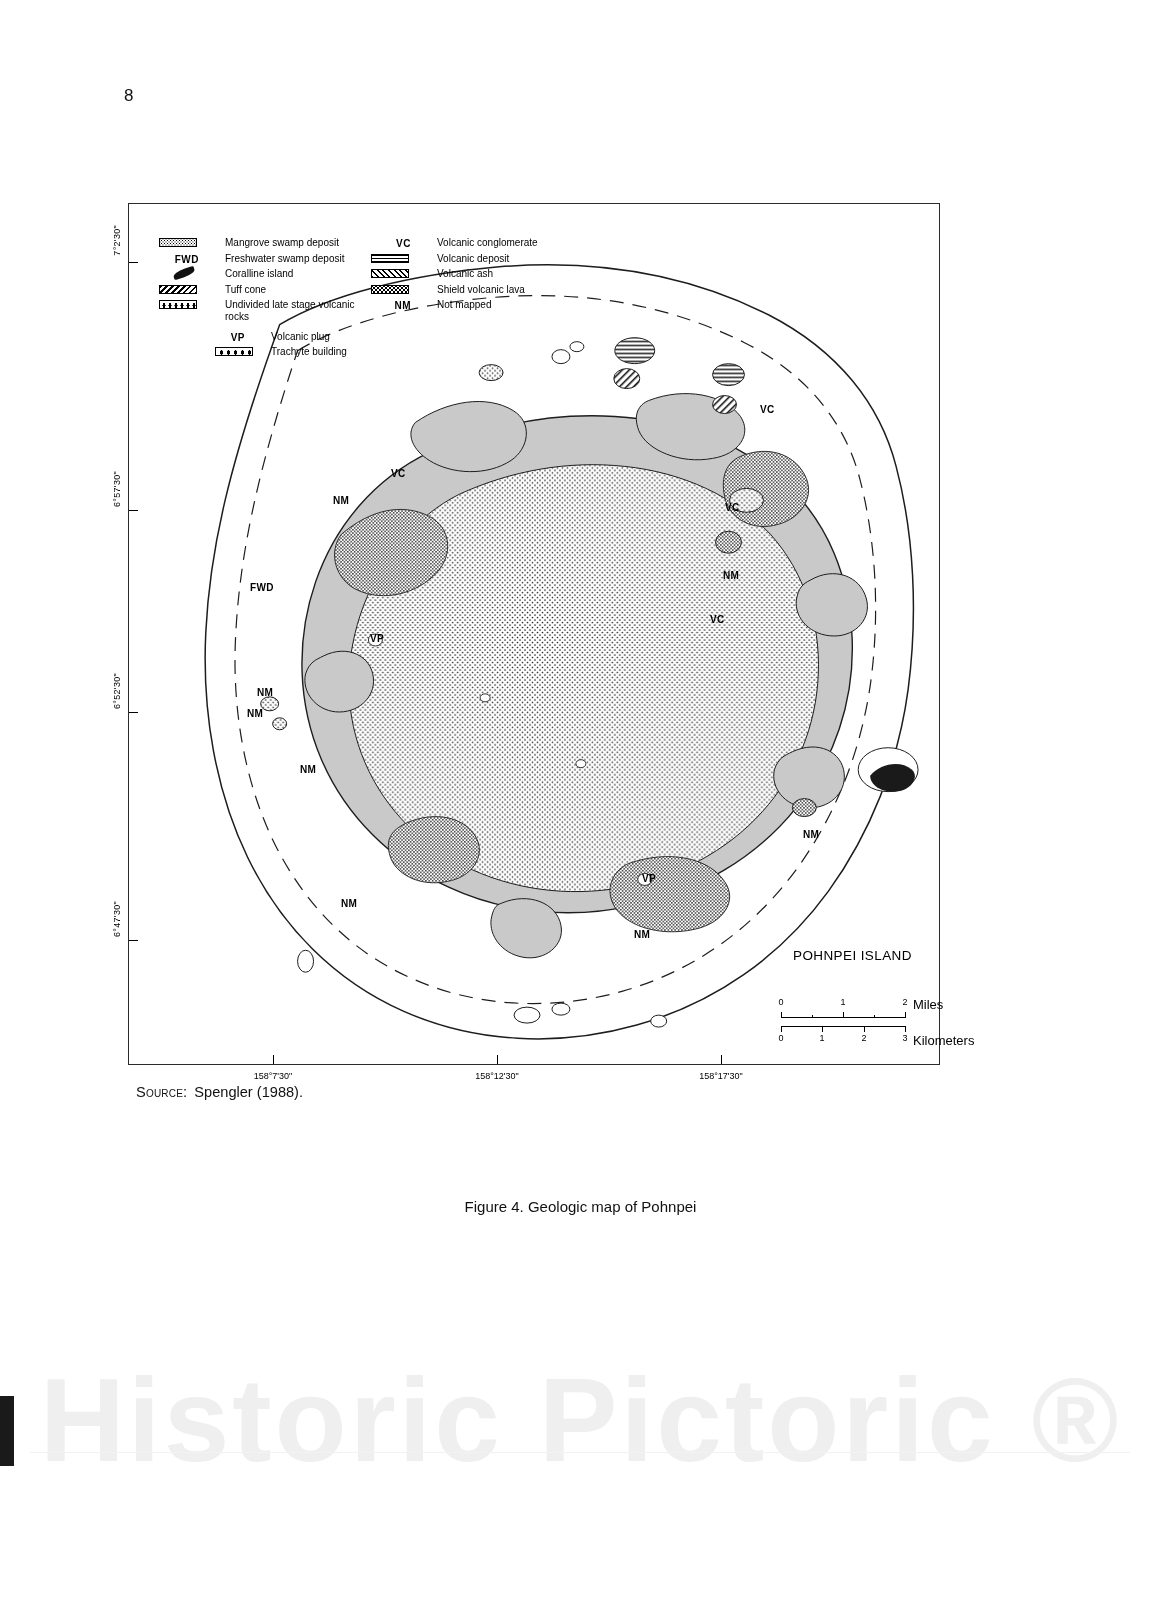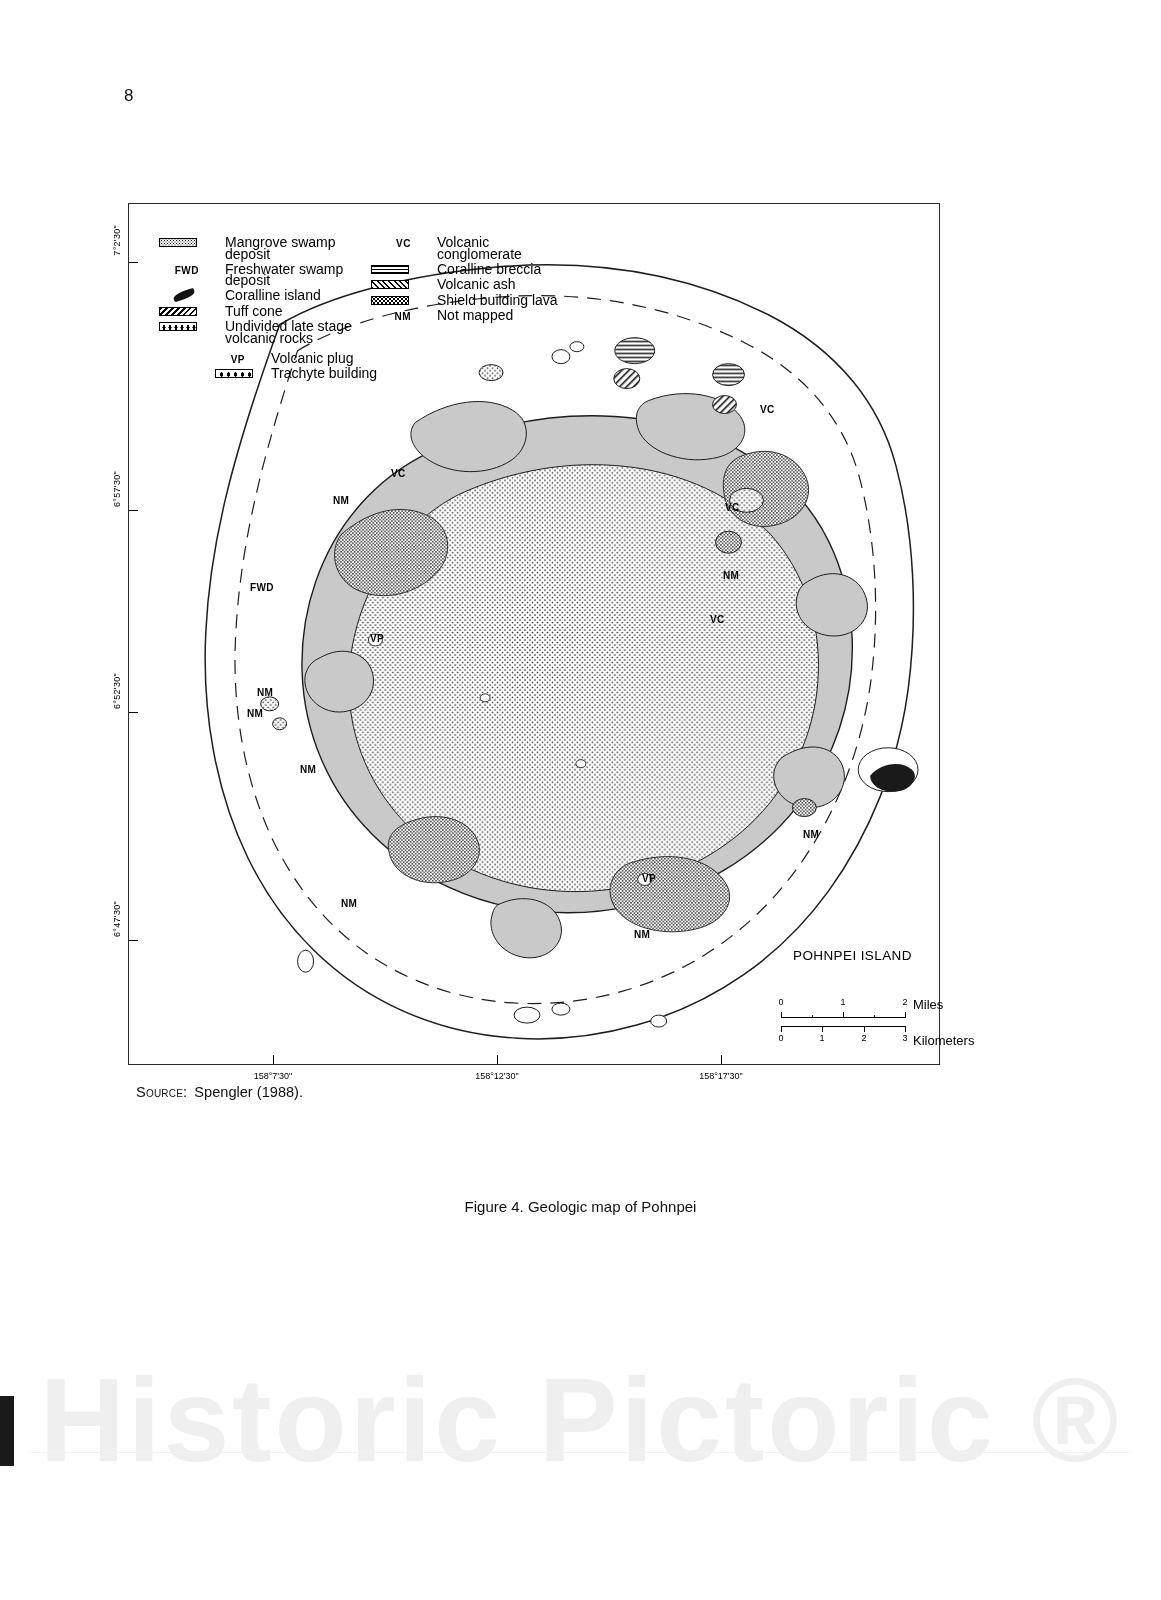--- a/index.html
+++ b/index.html
@@ -81,21 +81,21 @@
   .legend-key.textkey {
     font-weight: bold;
     font-size: 10px;
     text-align: right;
     height: auto;
     line-height: 11px;
     letter-spacing: 0.5px;
   }
   .legend-label {
     flex: 1;
-    font-size: 14px;
+    font-size: 10px;
     line-height: 11.5px;
     padding-left: 20px;
   }
 
   
   .sw {
     width: 38px;
     height: 9px;
     border: 1px solid #000;
     box-sizing: border-box;
@@ -460,33 +460,33 @@
 
         <div class="legend-col">
           <div class="legend-row">
             <div class="legend-key textkey">VC</div>
             <div class="legend-label">Volcanic conglomerate</div>
           </div>
           <div class="legend-row">
             <div class="legend-key">
                 <div class="sw sw-breccia"></div>
               </div>
-            <div class="legend-label">Coralline breccia</div>
+            <div class="legend-label">Volcanic deposit</div>
           </div>
           <div class="legend-row">
             <div class="legend-key">
                 <div class="sw sw-ash"></div>
               </div>
             <div class="legend-label">Volcanic ash</div>
           </div>
           <div class="legend-row">
             <div class="legend-key">
                 <div class="sw sw-shield"></div>
               </div>
-            <div class="legend-label">Shield building lava</div>
+            <div class="legend-label">Shield volcanic lava</div>
           </div>
           <div class="legend-row">
             <div class="legend-key textkey">NM</div>
             <div class="legend-label">Not mapped</div>
           </div>
         </div>
       </div>
 
       <div class="legend-sub">
         <div class="legend-row">

